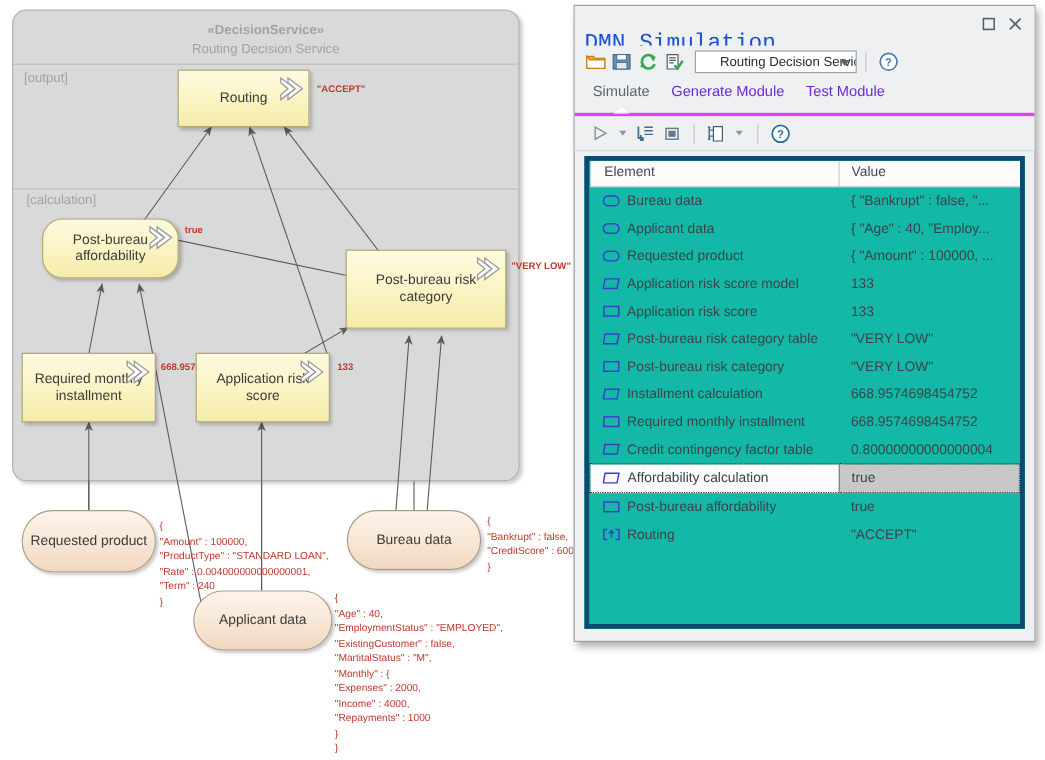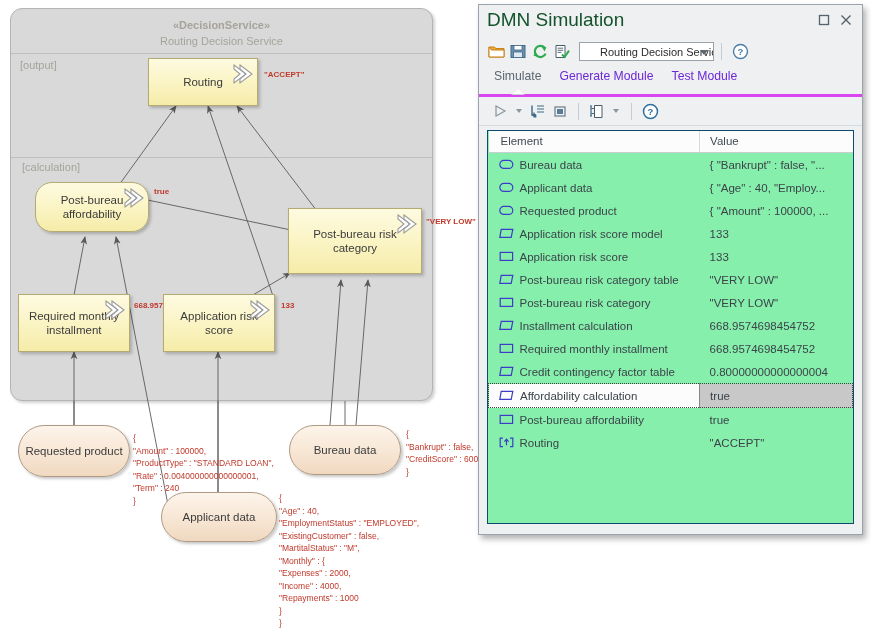--- a/index.html
+++ b/index.html
@@ -90,22 +90,22 @@
     background: #eef0f1;
     border: 1px solid #9aa3ab;
     box-shadow: 3px 4px 6px rgba(0,0,0,0.30);
     box-sizing: border-box;
   }
   #titlebar {
     position: relative; height: 33px;
     background: #eef0f1;
   }
   #win-title {
-    position: absolute; left: 8px; top: 4px;
-    font-size: 19px; color: #14532d;
+    position: absolute; left: 8px; top: 20px;
+    font-size: 19px; color: #1d4ed8; font-family: Liberation Mono, monospace;
   }
   .win-btn {
     position: absolute; top: 9px; width: 16px; height: 16px;
     cursor: default; color: #55616b;
     font-size: 14px; line-height: 14px; text-align: center;
   }
   #btn-max { right: 30px; }
   #btn-close { right: 8px; font-size: 15px; }
 
   #toolbar1 {
@@ -153,21 +153,21 @@
     border-bottom: 1px solid #d5dadf;
   }
   .caret-small {
     width: 0; height: 0; border-left: 3.5px solid transparent;
     border-right: 3.5px solid transparent; border-top: 4px solid #8b959d;
     margin: 0 5px;
   }
 
   #tablewrap {
     position: absolute; left: 8px; top: 125px; right: 8px; bottom: 10px;
-    background: #86efac; border: 1px solid #0c4a6e; box-sizing: border-box;
+    background: #14b8a6; border: 4px solid #0c4a6e; box-sizing: border-box;
     overflow: hidden;
   }
   table.grid { width: 100%; border-collapse: collapse; table-layout: fixed; }
   table.grid th {
     text-align: left; font-weight: normal; font-size: 11.5px; color: #404a52;
     padding: 4px 0 5px 12px; background: #fcfcfc;
     border-bottom: 1px solid #c9ced3;
   }
   table.grid th.col2 { border-left: 1px solid #d5dadf; padding-left: 10px; }
   table.grid td {

